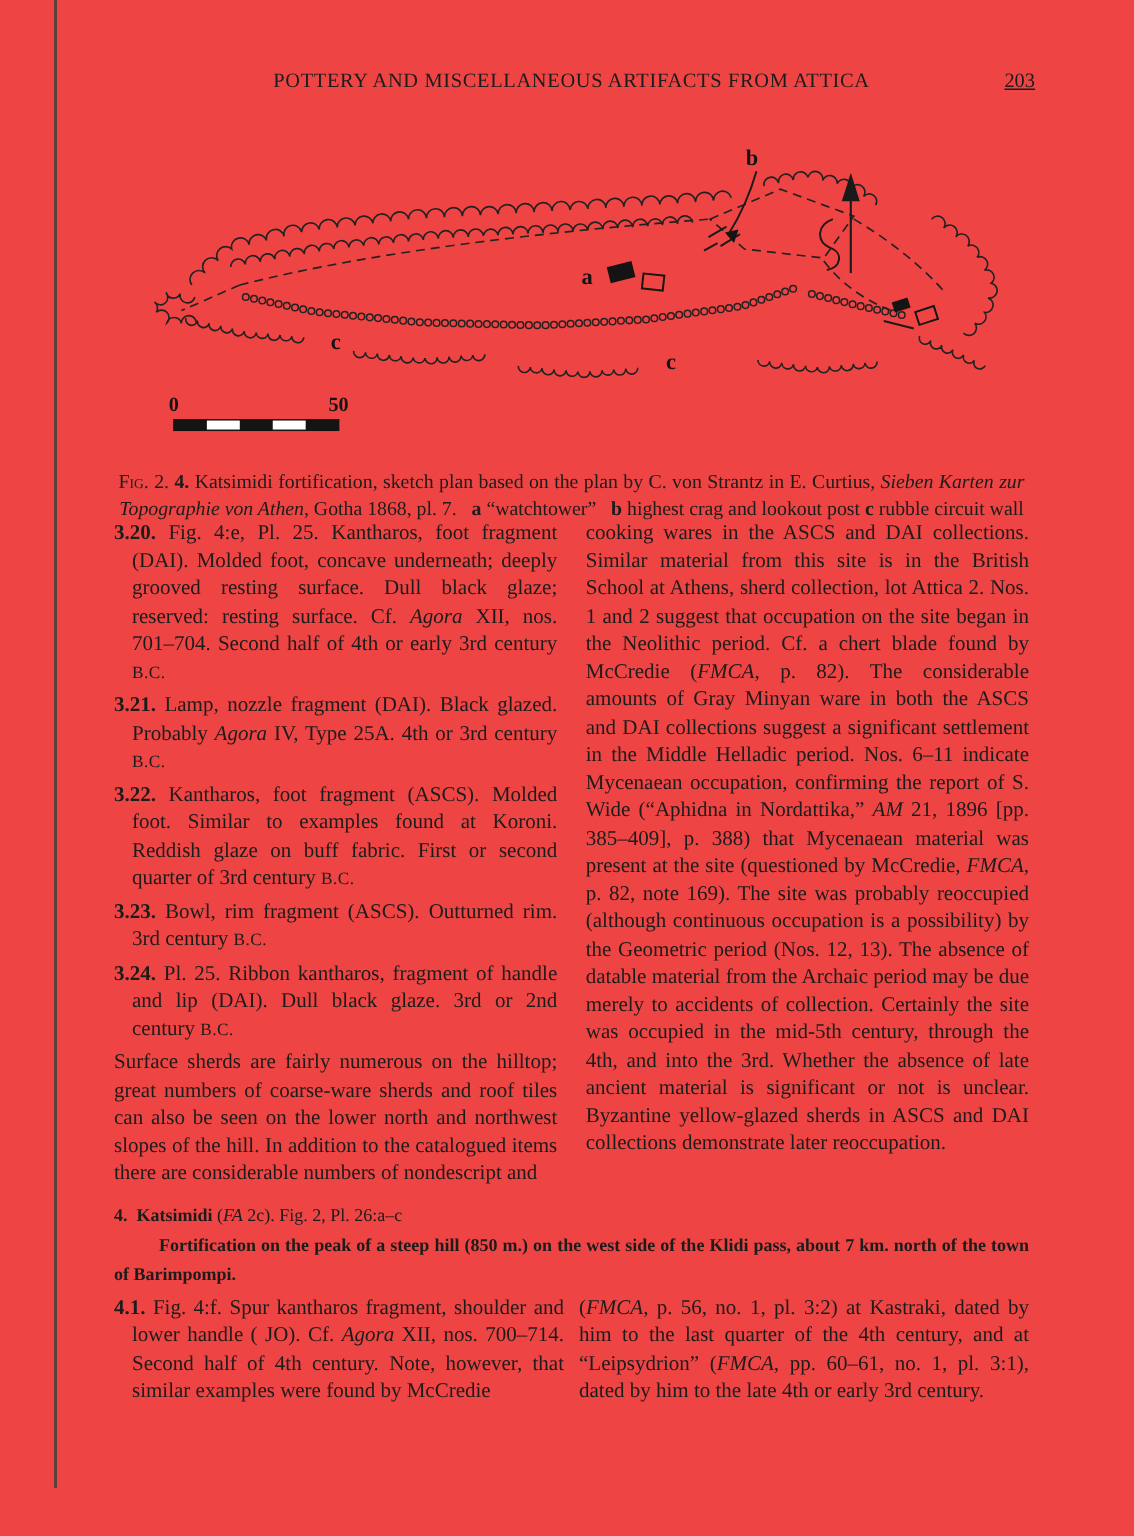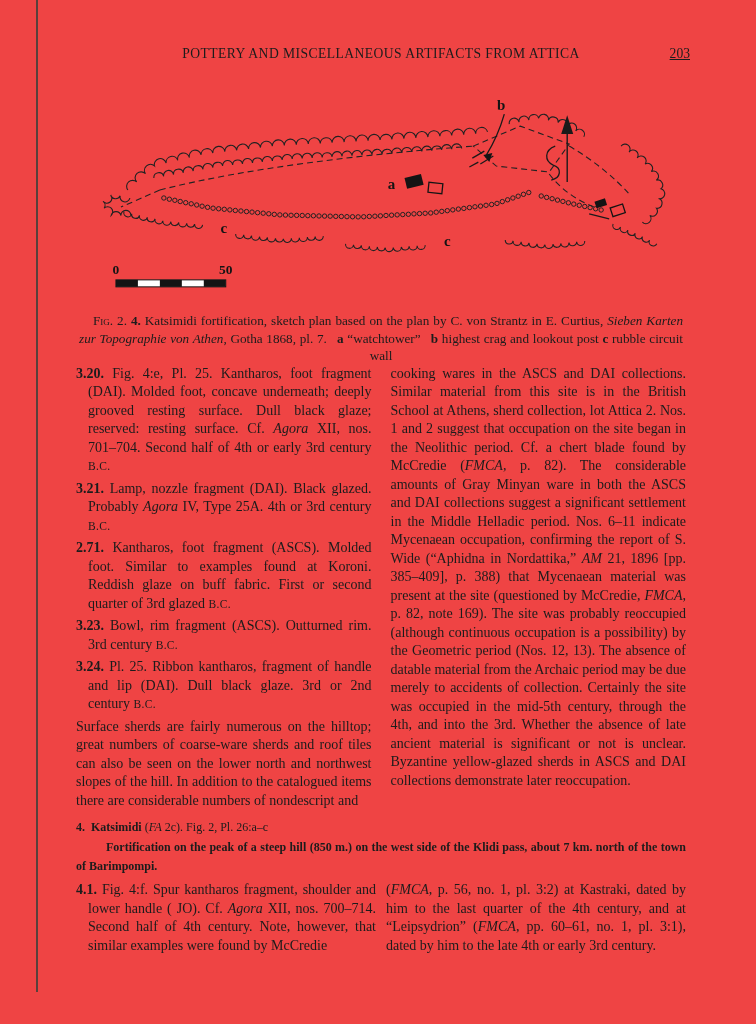--- a/index.html
+++ b/index.html
@@ -13,21 +13,21 @@
   .figure-block { margin-top:32px; }
   svg.sketch { display:block; margin:0 auto; }
   .caption { width:604px; margin:6px auto 0; font-size:13.2px; line-height:17.6px;
              text-align:justify; text-align-last:center; }
   .cols { display:flex; gap:19px; font-size:14px; line-height:18.5px; text-align:justify; }
   .col { flex:1 1 0; min-width:0; }
   .entry { padding-left:12px; text-indent:-12px; margin-bottom:4px; }
   .para { }
   .s-b { font-weight:700; }
   .s-i { font-style:italic; }
-  .s-sc { font-variant:small-caps;margin-left:14px; }
+  .s-sc { font-variant:small-caps; }
   .s-cap { font-size:.82em; letter-spacing:.03em; }
   .section { margin-top:8px; font-size:12px; line-height:19px; }
   .section .heading { margin-bottom:1px; }
   .section .indent { text-indent:30px; text-align:justify;font-weight:bold; }
   .cols.bottom { margin-top:5px;gap:10px; }
   .fig-label { font:bold 15px "Liberation Serif", serif; fill:#141414; text-anchor:middle; }
   .scale-num { font:bold 13.5px "Liberation Serif", serif; fill:#141414; text-anchor:middle; }
   .sketch .dash { fill:none; stroke:#222; stroke-width:1.1; stroke-dasharray:6 4; }
   .sketch .solidline { fill:none; stroke:#1a1a1a; stroke-width:1.3; }
 </style>
@@ -173,21 +173,21 @@
           <rect x="88" y="12" width="22" height="7" fill="#141414"></rect>
         </g>
       </svg>
       <figcaption class="caption"><span class="s-sc">Fig. 2. </span><span class="s-b">4.</span><span> Katsimidi fortification, sketch plan based on the plan by C. von Strantz in E. Curtius, </span><span class="s-i">Sieben Karten zur Topographie von Athen</span><span>, Gotha 1868, pl. 7.  </span><span class="s-b">a</span><span> “watchtower”  </span><span class="s-b">b</span><span> highest crag and lookout post </span><span class="s-b">c</span><span> rubble circuit wall</span></figcaption>
     </figure>
 
     <div class="cols">
       <div class="col">
         <p class="entry"><span class="s-b">3.20.</span><span> Fig. 4:e, Pl. 25. Kantharos, foot fragment (DAI). Molded foot, concave underneath; deeply grooved resting surface. Dull black glaze; reserved: resting surface. Cf. </span><span class="s-i">Agora</span><span> XII, nos. 701–704. Second half of 4th or early 3rd century </span><span class="s-cap">B.C.</span></p>
         <p class="entry"><span class="s-b">3.21.</span><span> Lamp, nozzle fragment (DAI). Black glazed. Probably </span><span class="s-i">Agora</span><span> IV, Type 25A. 4th or 3rd century </span><span class="s-cap">B.C.</span></p>
-        <p class="entry"><span class="s-b">2.71.</span><span> Kantharos, foot fragment (ASCS). Molded foot. Similar to examples found at Koroni. Reddish glaze on buff fabric. First or second quarter of 3rd glazed </span><span class="s-cap">B.C.</span></p>
+        <p class="entry"><span class="s-b">3.22.</span><span> Kantharos, foot fragment (ASCS). Molded foot. Similar to examples found at Koroni. Reddish glaze on buff fabric. First or second quarter of 3rd century </span><span class="s-cap">B.C.</span></p>
         <p class="entry"><span class="s-b">3.23.</span><span> Bowl, rim fragment (ASCS). Outturned rim. 3rd century </span><span class="s-cap">B.C.</span></p>
         <p class="entry"><span class="s-b">3.24.</span><span> Pl. 25. Ribbon kantharos, fragment of handle and lip (DAI). Dull black glaze. 3rd or 2nd century </span><span class="s-cap">B.C.</span></p>
         <p class="para"><span>Surface sherds are fairly numerous on the hilltop; great numbers of coarse-ware sherds and roof tiles can also be seen on the lower north and northwest slopes of the hill. In addition to the catalogued items there are considerable numbers of nondescript and</span></p>
       </div>
       <div class="col">
         <p class="para"><span>cooking wares in the ASCS and DAI collections. Similar material from this site is in the British School at Athens, sherd collection, lot Attica 2. Nos. 1 and 2 suggest that occupation on the site began in the Neolithic period. Cf. a chert blade found by McCredie (</span><span class="s-i">FMCA</span><span>, p. 82). The considerable amounts of Gray Minyan ware in both the ASCS and DAI collections suggest a significant settlement in the Middle Helladic period. Nos. 6–11 indicate Mycenaean occupation, confirming the report of S. Wide (“Aphidna in Nordattika,” </span><span class="s-i">AM</span><span> 21, 1896 [pp. 385–409], p. 388) that Mycenaean material was present at the site (questioned by McCredie, </span><span class="s-i">FMCA</span><span>, p. 82, note 169). The site was probably reoccupied (although continuous occupation is a possibility) by the Geometric period (Nos. 12, 13). The absence of datable material from the Archaic period may be due merely to accidents of collection. Certainly the site was occupied in the mid-5th century, through the 4th, and into the 3rd. Whether the absence of late ancient material is significant or not is unclear. Byzantine yellow-glazed sherds in ASCS and DAI collections demonstrate later reoccupation.</span></p>
       </div>
     </div>
 
     <div class="section">

